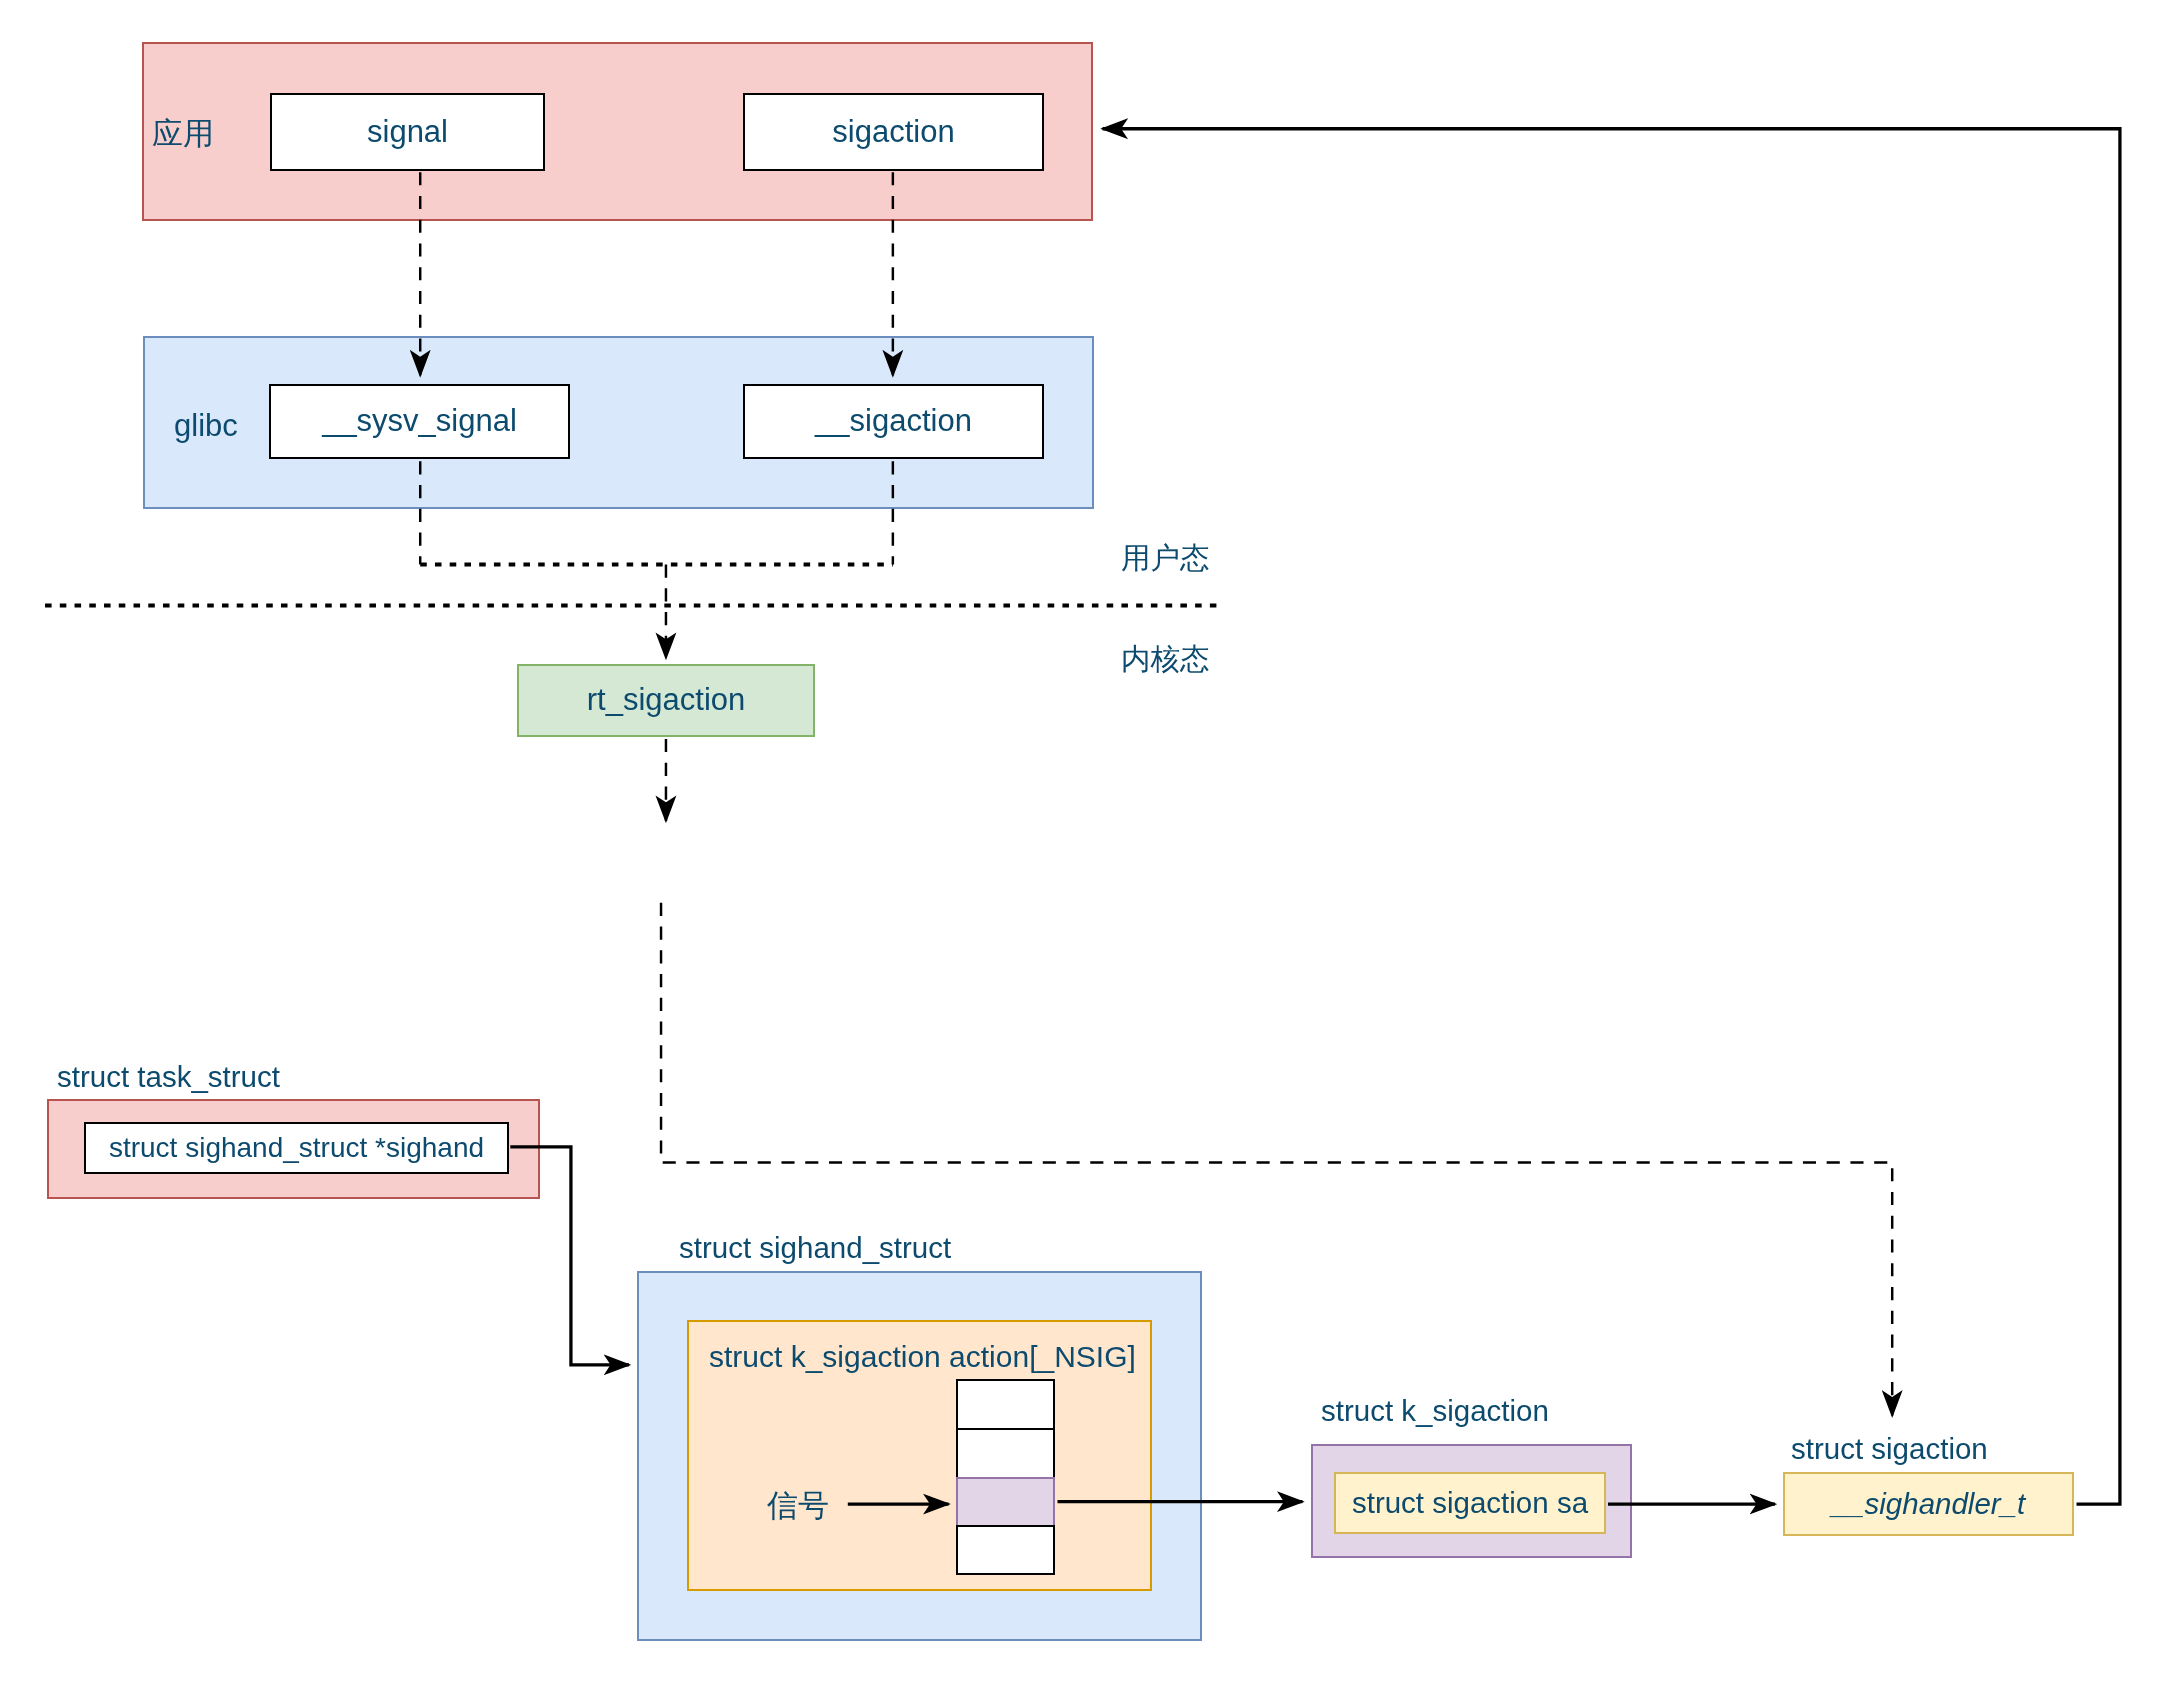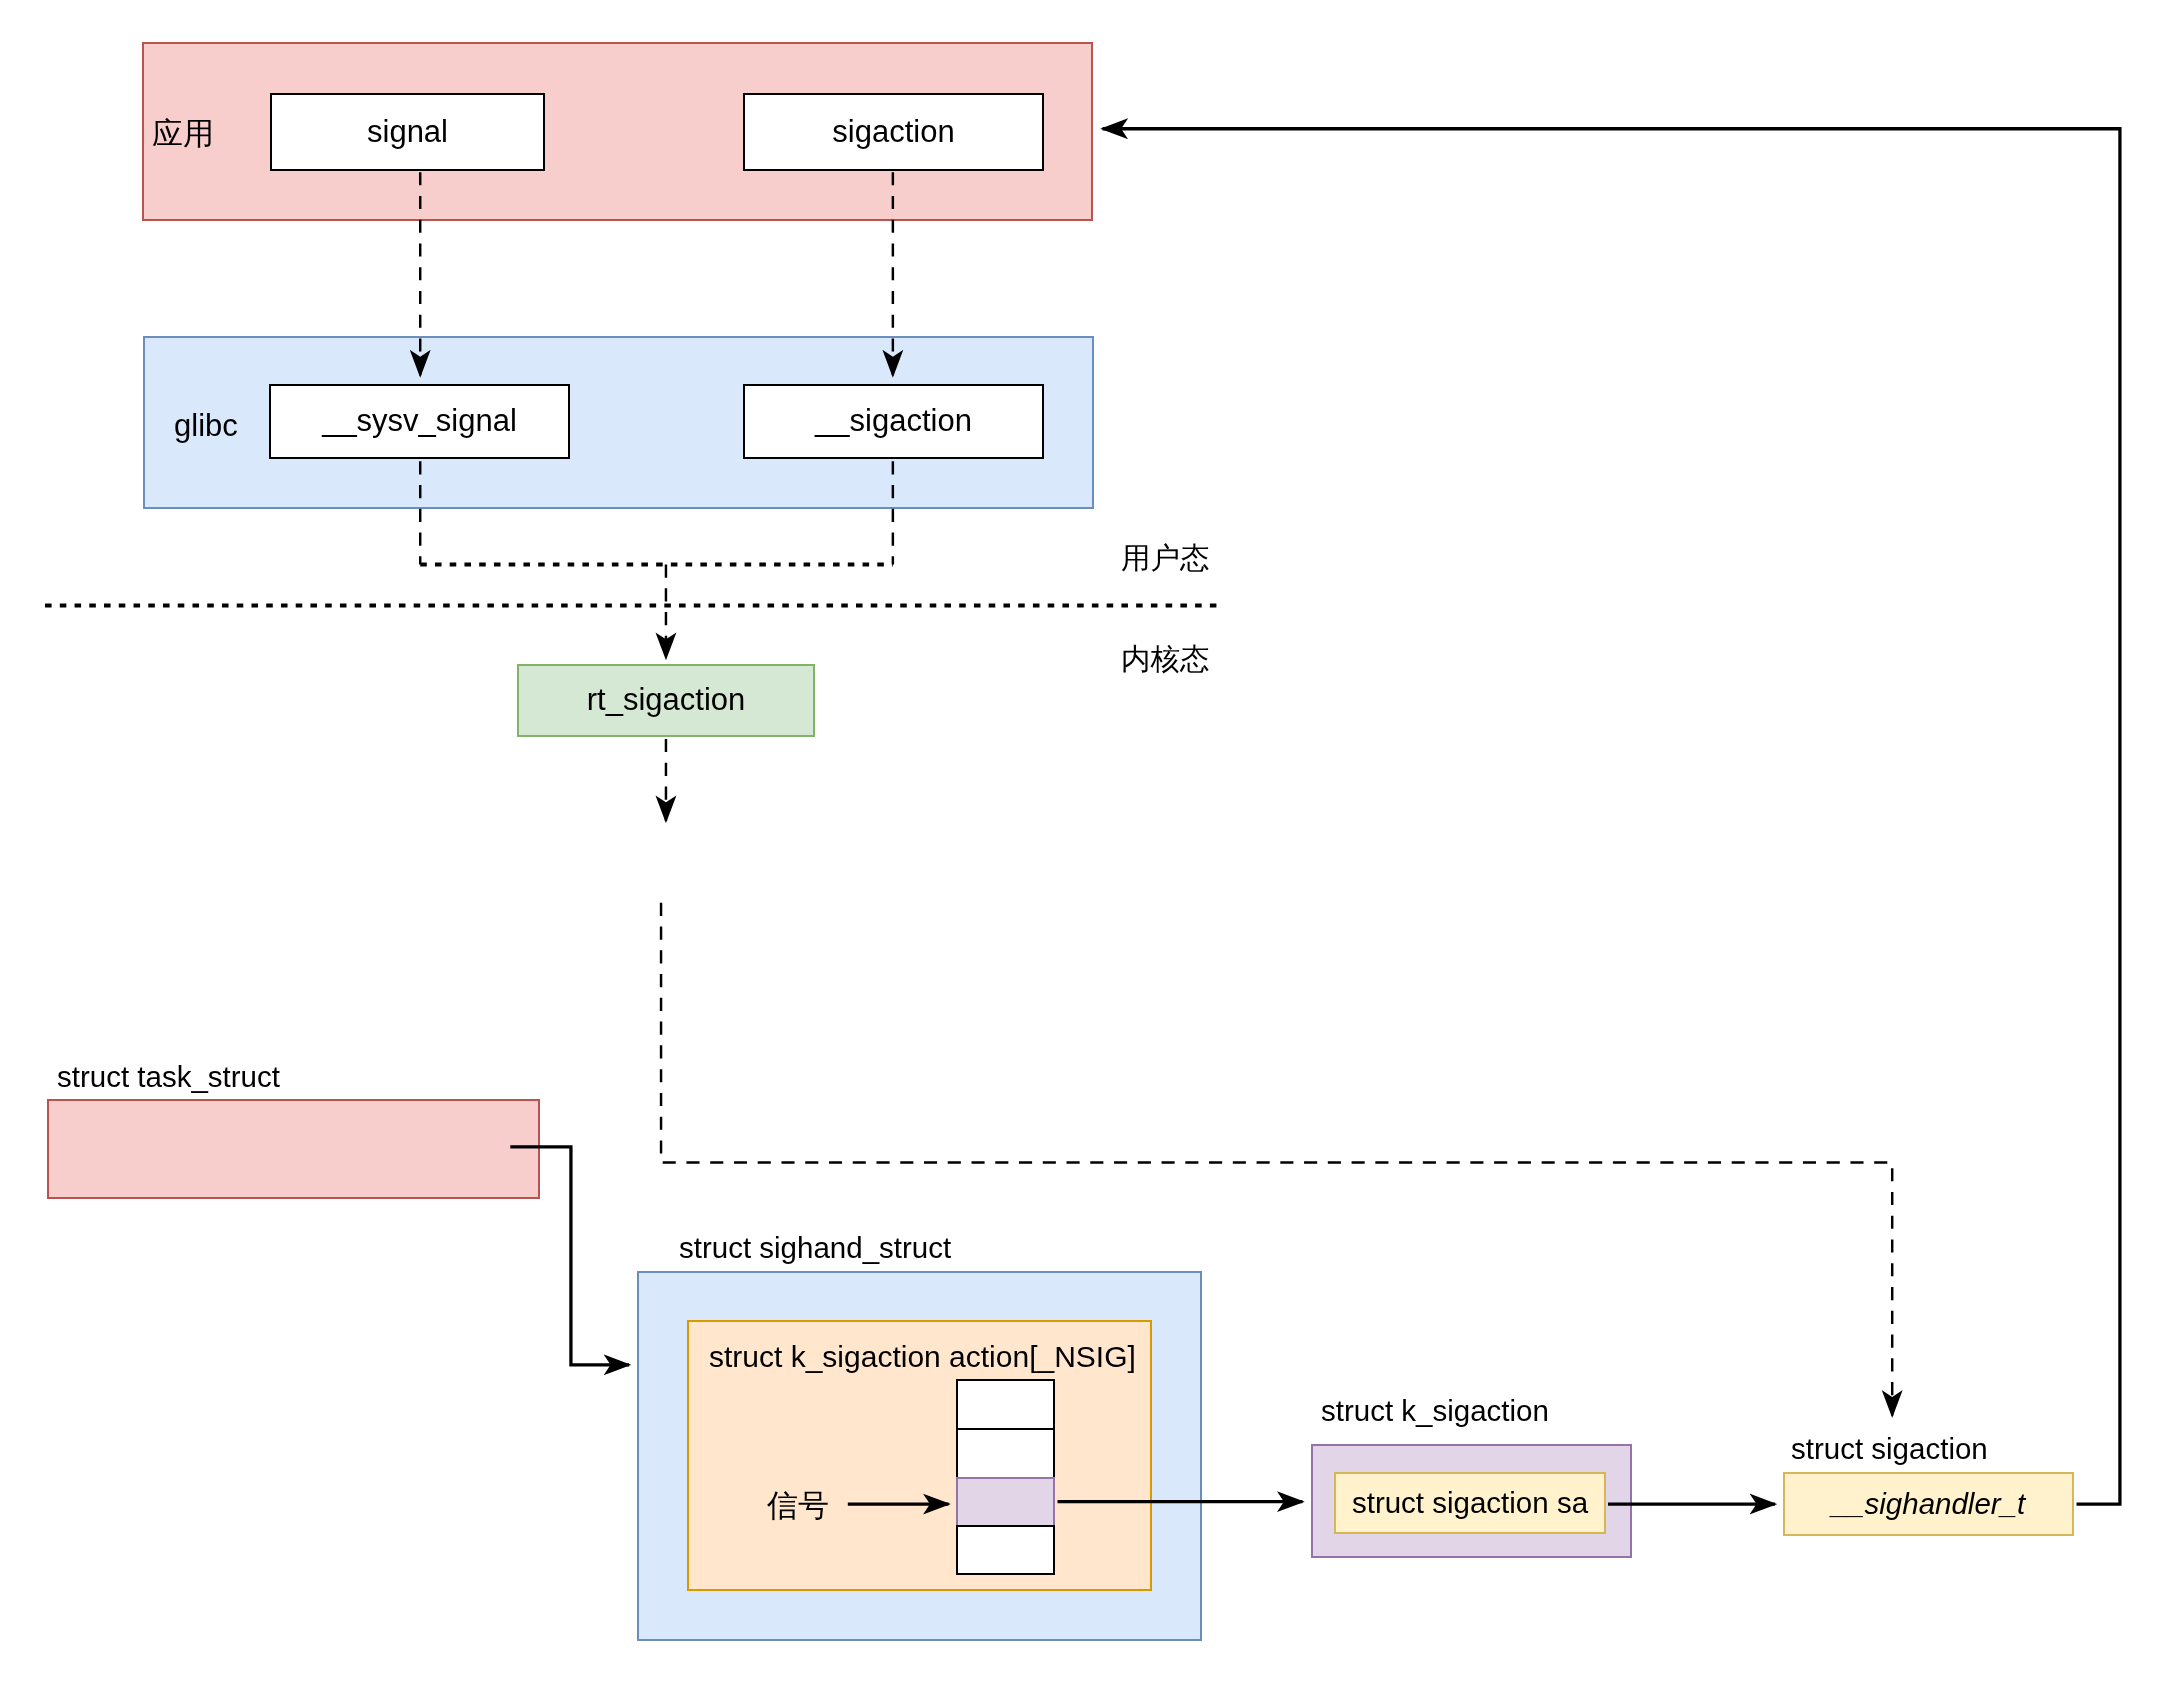--- a/index.html
+++ b/index.html
@@ -1,21 +1,21 @@
 <!DOCTYPE html>
 <html style="font-size:13px"><head>
 <meta charset="utf-8">
 <style>
   html,body{margin:0;padding:0;background:#ffffff;}
   .canvas{
     position:relative;
     width:2183px;height:1682px;
     background:#ffffff;
     font-family:"Liberation Sans","DejaVu Sans",sans-serif;
-    color:#000000;
+    color:#0c4a6e;
     overflow:hidden;
   }
   .abs{position:absolute;box-sizing:border-box;}
   .box{
     position:absolute;box-sizing:border-box;
     display:flex;align-items:center;justify-content:center;
     font-size:31px;line-height:1.1;white-space:nowrap;
   }
   .pink  {background:#f8cecc;border:2.5px solid #b85450;}
   .blue  {background:#dae8fc;border:2.5px solid #6c8ebf;}
@@ -47,20 +47,21 @@
   <div class="box white z2" style="left:743px;top:384px;width:301px;height:75px;">__sigaction</div>
   <div class="box white z2" style="left:269px;top:384px;width:301px;height:75px;">__sysv_signal</div>
 
   <div class="label small z3" style="left:1121px;top:541px;">用户态</div>
   <div class="label small z3" style="left:1121px;top:642px;">内核态</div>
 
   <div class="box green z2" style="left:517px;top:664px;width:298px;height:73px;">rt_sigaction</div>
 
   <div class="label small z3" style="left:57px;top:1060px;">struct task_struct</div>
   <div class="box pink z1 abs" style="left:47px;top:1099px;width:493px;height:100px;"></div>
+  <div class="box white z2" style="left:84px;top:1122px;width:425px;height:52px;font-size:28px;">struct sighand_struct *sighand</div>
 
   <div class="label small z3" style="left:679px;top:1231px;">struct sighand_struct</div>
   <div class="box blue z1 abs" style="left:637px;top:1271px;width:565px;height:370px;"></div>
   <div class="box orange z2 abs" style="left:687px;top:1320px;width:465px;height:271px;"></div>
   <div class="label z3" style="left:709px;top:1340px;font-size:30px;">struct k_sigaction action[_NSIG]</div>
 
   <div class="box white z3" style="left:956px;top:1379px;width:99px;height:52px;"></div>
   <div class="box white z3" style="left:956px;top:1428px;width:99px;height:52px;"></div>
   <div class="box z3" style="left:956px;top:1477px;width:99px;height:51px;background:#e1d5e7;border:2.5px solid #9673a6;"></div>
   <div class="box white z3" style="left:956px;top:1525px;width:99px;height:50px;"></div>

